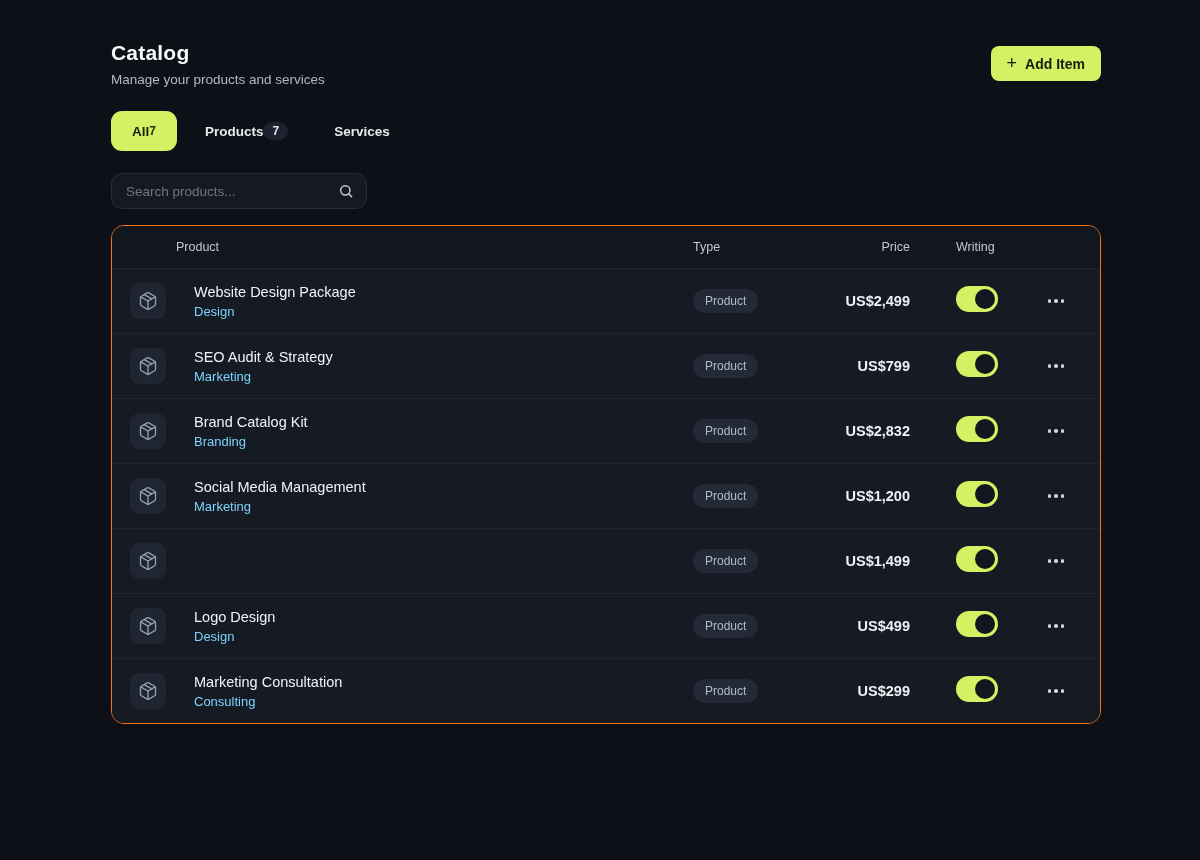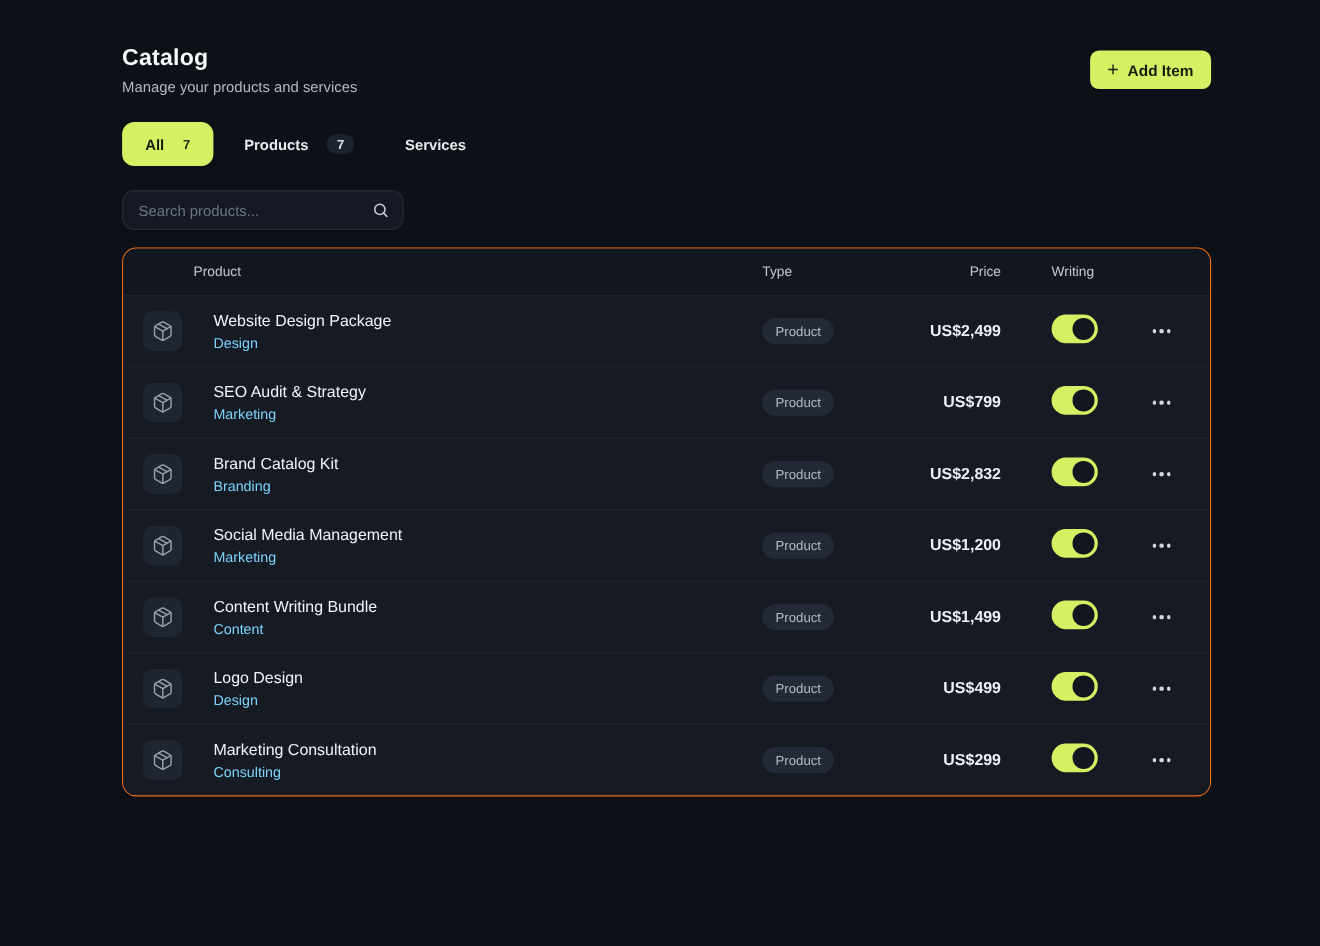--- a/index.html
+++ b/index.html
@@ -22,21 +22,21 @@
     border: none; border-radius: 8px;
     height: 35px; padding: 0 16px; margin-top: 5px;
     font-family: "Liberation Sans", sans-serif;
     font-size: 14px; font-weight: 600; cursor: pointer;
   }
   .add-btn .plus { font-size: 18px; font-weight: 500; line-height: 1; margin-top: -1px; }
 
   
   .tabs { display: flex; align-items: center; gap: 10px; margin-top: 24px; }
   .tab {
-    display: flex; align-items: center; gap: 17px;
+    display: flex; align-items: center; gap: 0;
     height: 40px; padding: 0 18px; border-radius: 11px;
     background: transparent; border: none; cursor: pointer;
     font-family: "Liberation Sans", sans-serif;
     font-size: 13.5px; font-weight: 600; color: #e7eaef; text-align: center;
   }
   .tab.active { background: #d3f163; color: #181d10; padding: 0 21px; }
   .tab .count {
     font-size: 12px; font-weight: 600;
   }
   .tab:not(.active) .count {
@@ -303,24 +303,20 @@
   <div class="t-row">
     <div class="prod-cell">
       <div class="prod-icon-box">
         <svg width="20" height="20" viewBox="0 0 24 24" fill="none" stroke="#98a0ad" stroke-width="1.6" stroke-linecap="round" stroke-linejoin="round">
           <path d="m7.5 4.27 9 5.15"></path>
           <path d="M21 8a2 2 0 0 0-1-1.73l-7-4a2 2 0 0 0-2 0l-7 4A2 2 0 0 0 3 8v8a2 2 0 0 0 1 1.73l7 4a2 2 0 0 0 2 0l7-4A2 2 0 0 0 21 16Z"></path>
           <path d="m3.3 7 8.7 5 8.7-5"></path>
           <path d="M12 22V12"></path>
         </svg>
       </div>
-      <div class="prod-text">
-        <div class="prod-name">Content Writing Bundle</div>
-        <div class="prod-cat">Content</div>
-      </div>
     </div>
     <div>
       <span class="type-badge">Product</span>
     </div>
     <div class="col-price">
       <span class="price-val">US$1,499</span>
     </div>
     <div class="col-active">
       <button class="toggle on"><span class="knob"></span></button>
     </div>

